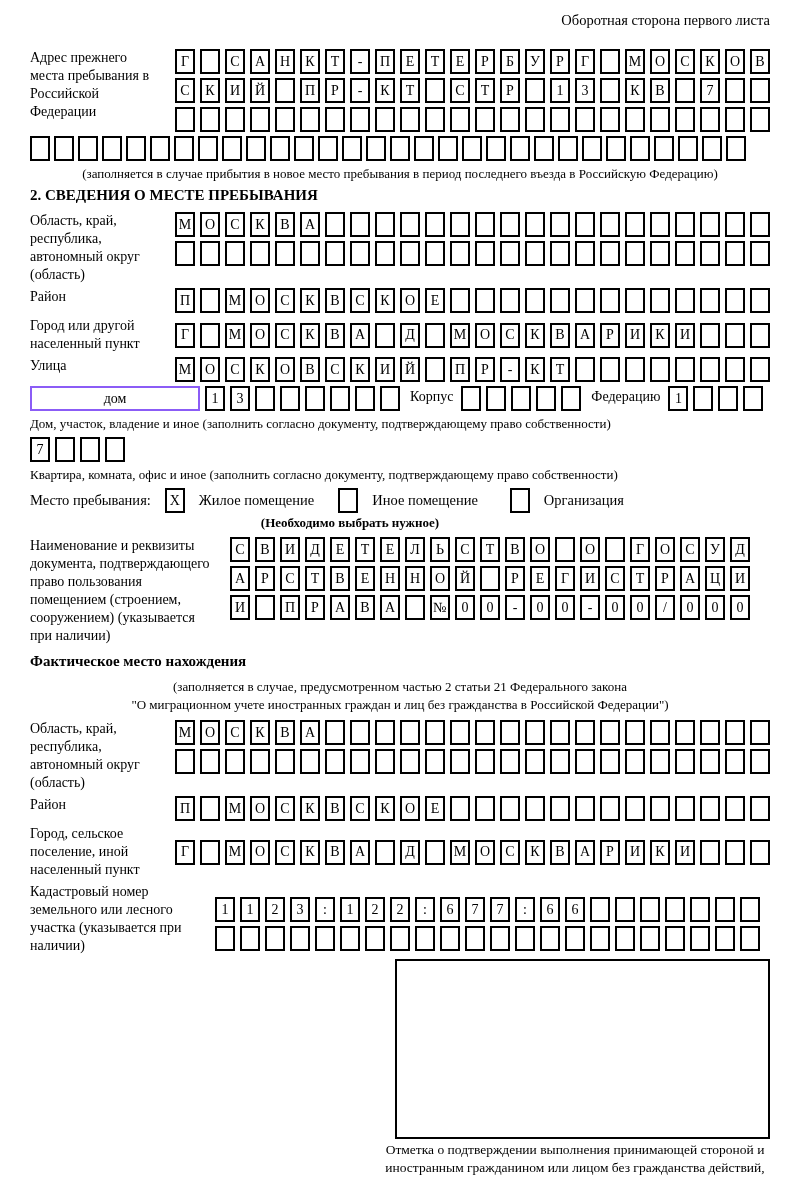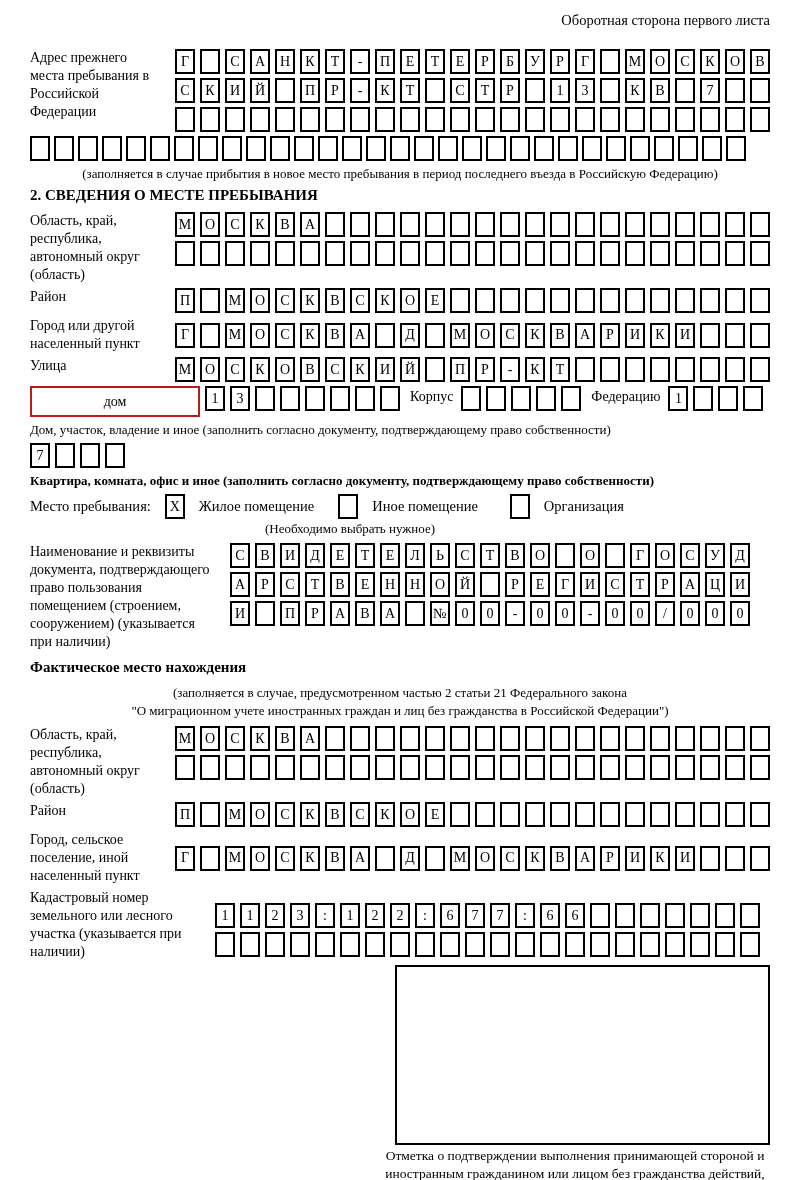--- a/index.html
+++ b/index.html
@@ -13,26 +13,26 @@
   .lbl-wide{flex:0 0 200px;}
   .lbl-k{flex:0 0 185px;}
   .rows{display:flex;flex-direction:column;gap:4px;}
   .grid{display:flex;gap:5px;}
   .grid-tight{gap:4px;}
   .cell{width:20px;height:25px;border:2px solid #000;box-sizing:border-box;
         display:inline-flex;align-items:center;justify-content:center;
         font-size:14px;flex:0 0 auto;background:#fff;}
   .note{font-size:13px;text-align:center;line-height:18px;margin-bottom:4px;}
   .sec-title{font-size:15px;font-weight:bold;margin:4px 0 8px 0;}
-  .widebox{border:2px solid #b91c1c;height:31px;box-sizing:border-box;display:flex;
+  .widebox{border:2px solid #8b5cf6;height:25px;box-sizing:border-box;display:flex;
            align-items:center;justify-content:center;font-size:14px;}
   .inline-lbl{font-size:14px;padding:3px 8px 0 10px;white-space:nowrap;}
   .stay{display:flex;align-items:center;gap:10px;font-size:14.5px;margin-bottom:2px;}
   .stay .cell{margin:0 4px;}
-  .stay-note{font-size:13px;margin:0 0 6px 150px;width:340px;text-align:center;}
+  .stay-note{font-size:13px;margin:0 0 6px 150px;width:340px;text-align:center;font-weight:bold;}
   .fact-note{font-size:13px;text-align:center;line-height:18px;}
   .stampbox{margin-left:365px;width:375px;height:180px;border:2px solid #000;box-sizing:border-box;margin-top:4px;}
   .stampnote{margin-left:330px;width:430px;text-align:center;font-size:13.5px;line-height:18px;margin-top:2px;}
 </style>
 </head>
 <body>
 
 <div class="page">
 
   <div class="hdr-right">Оборотная сторона первого листа</div>
@@ -335,21 +335,21 @@
   <div class="note" style="text-align:left;">Дом, участок, владение и иное (заполнить согласно документу, подтверждающему право собственности)</div>
 
   <div class="row">
     <div class="grid">
         <span class="cell">7</span>
         <span class="cell"></span>
         <span class="cell"></span>
         <span class="cell"></span>
       </div>
   </div>
-  <div class="note" style="text-align:left;font-weight:bold;">Квартира, комната, офис и иное (заполнить согласно документу, подтверждающему право собственности)</div>
+  <div class="note" style="text-align:left;">Квартира, комната, офис и иное (заполнить согласно документу, подтверждающему право собственности)</div>
 
   <div class="stay">
     <span>Место пребывания:</span>
     <span class="cell">X</span>
     <span>Жилое помещение</span>
     <span class="cell" style="margin-left:14px;"></span>
     <span>Иное помещение</span>
     <span class="cell" style="margin-left:22px;"></span>
     <span>Организация</span>
   </div>

